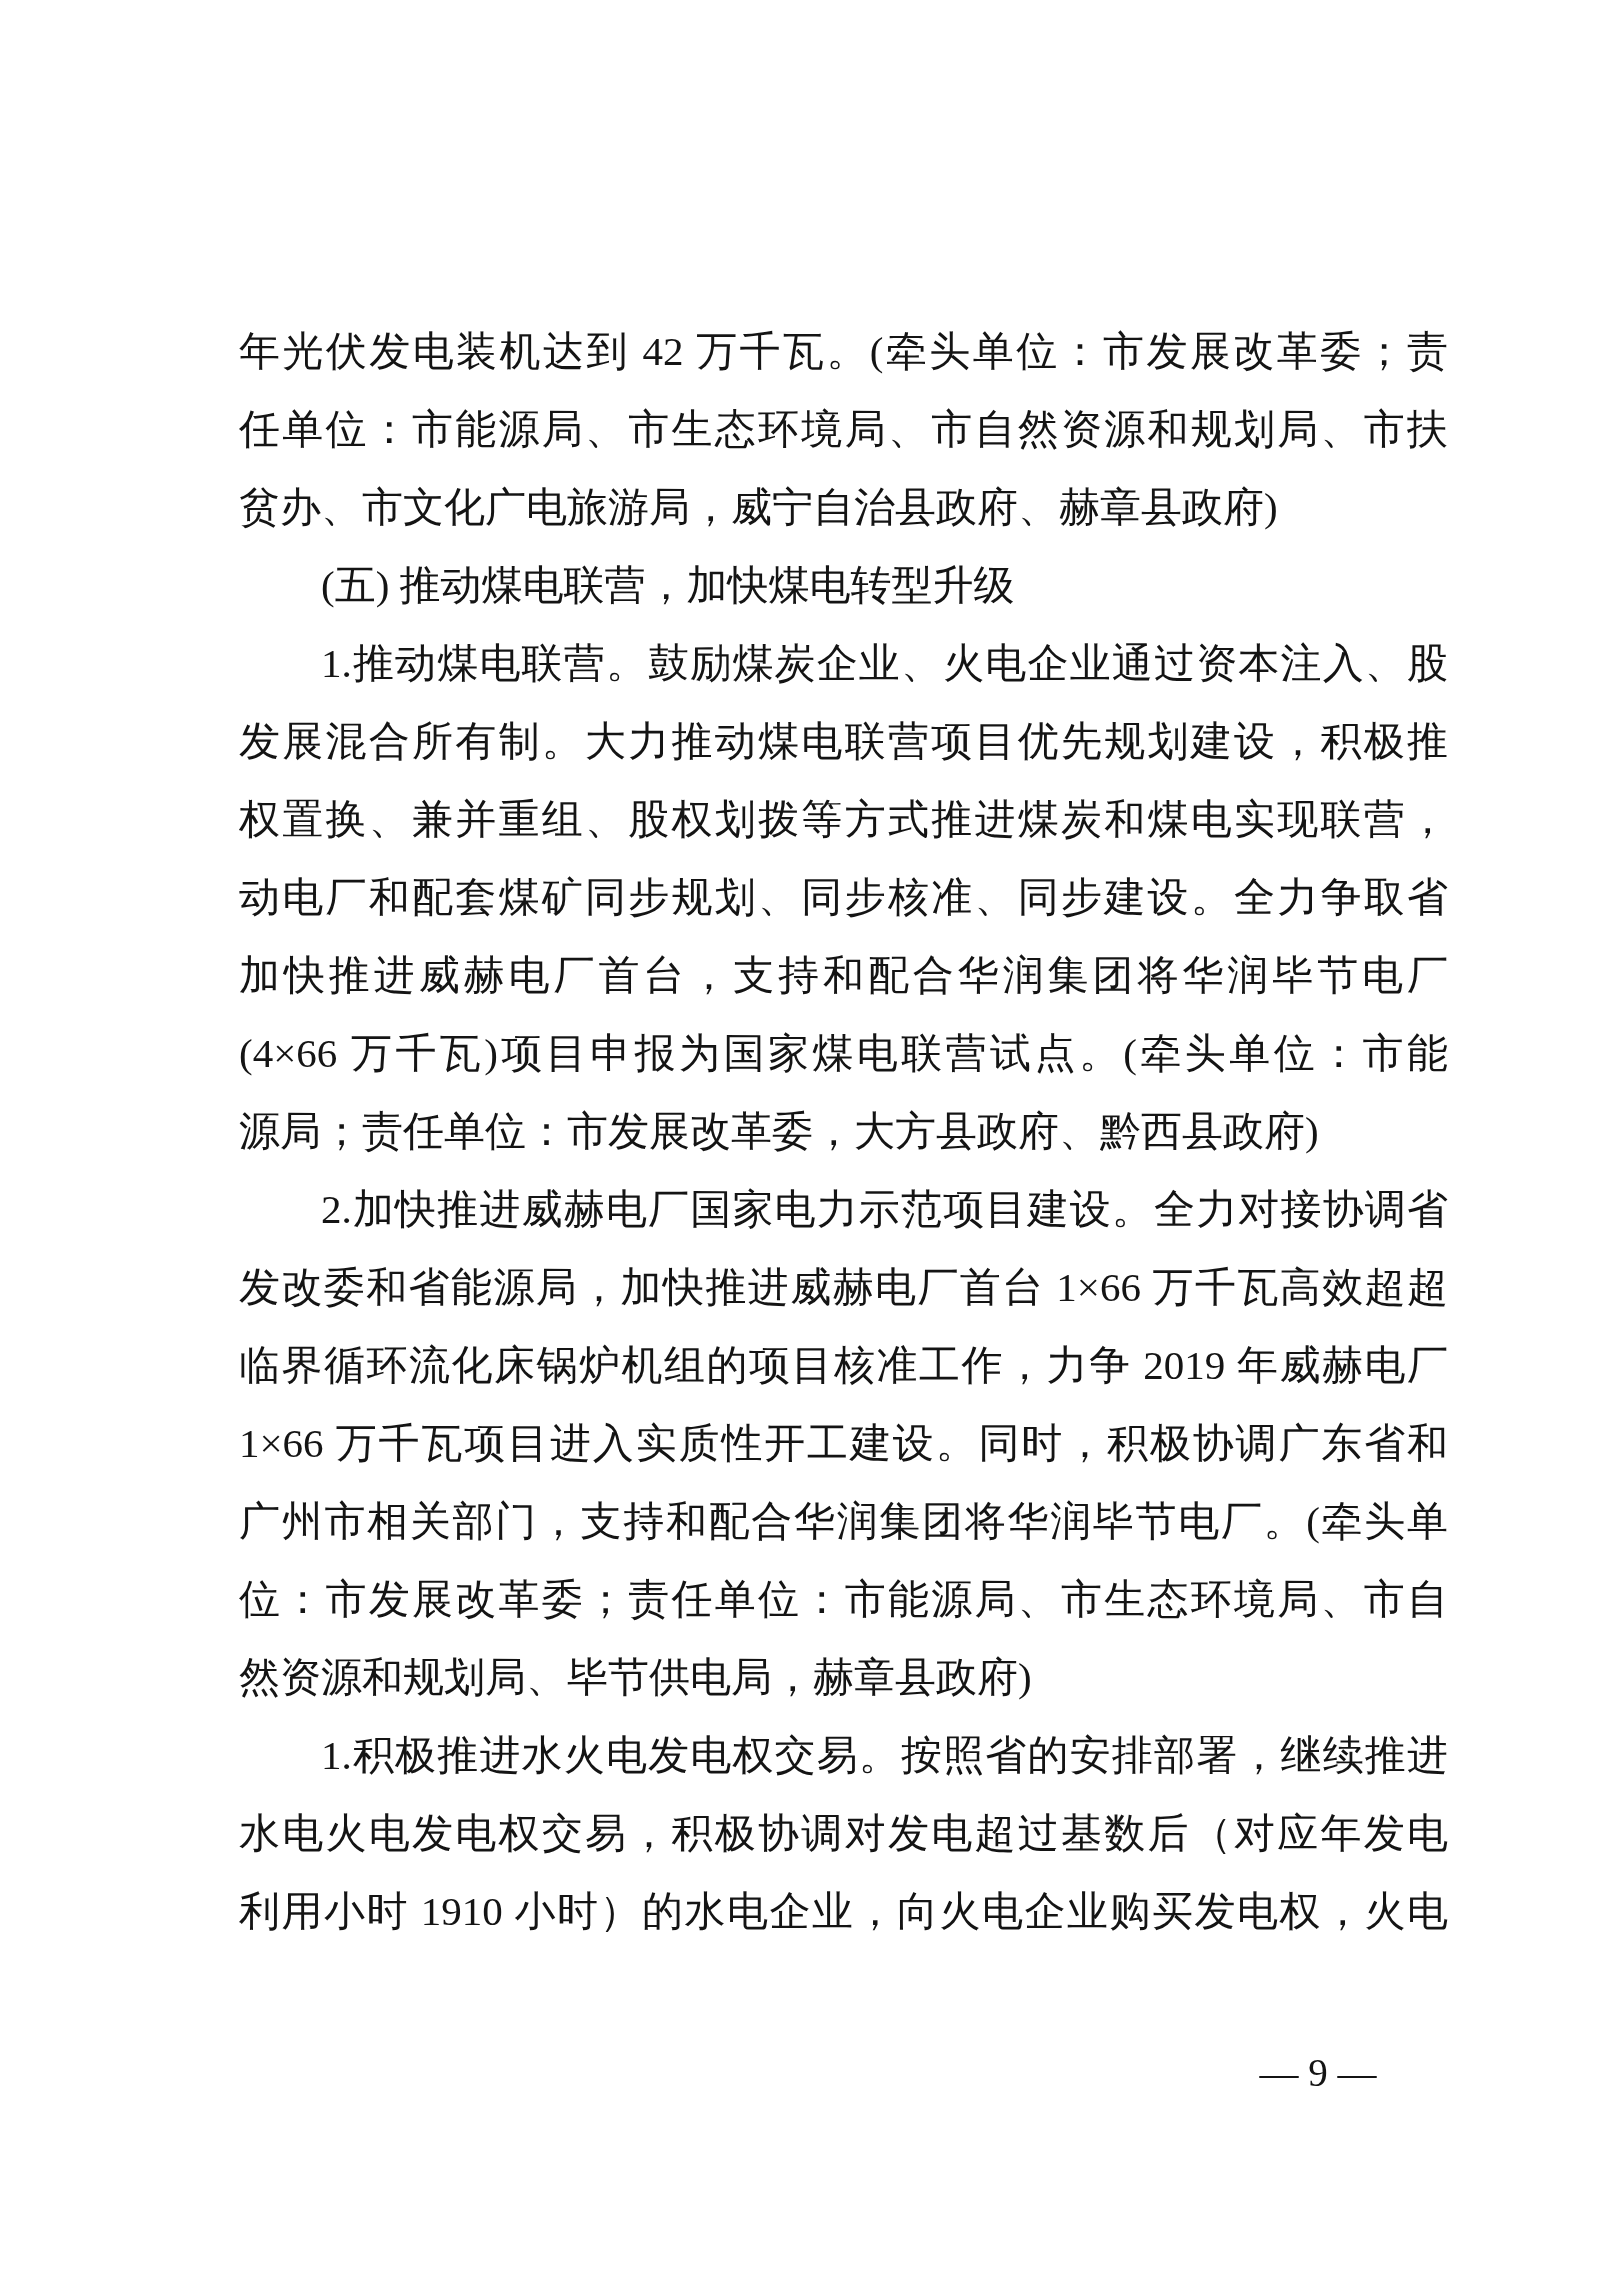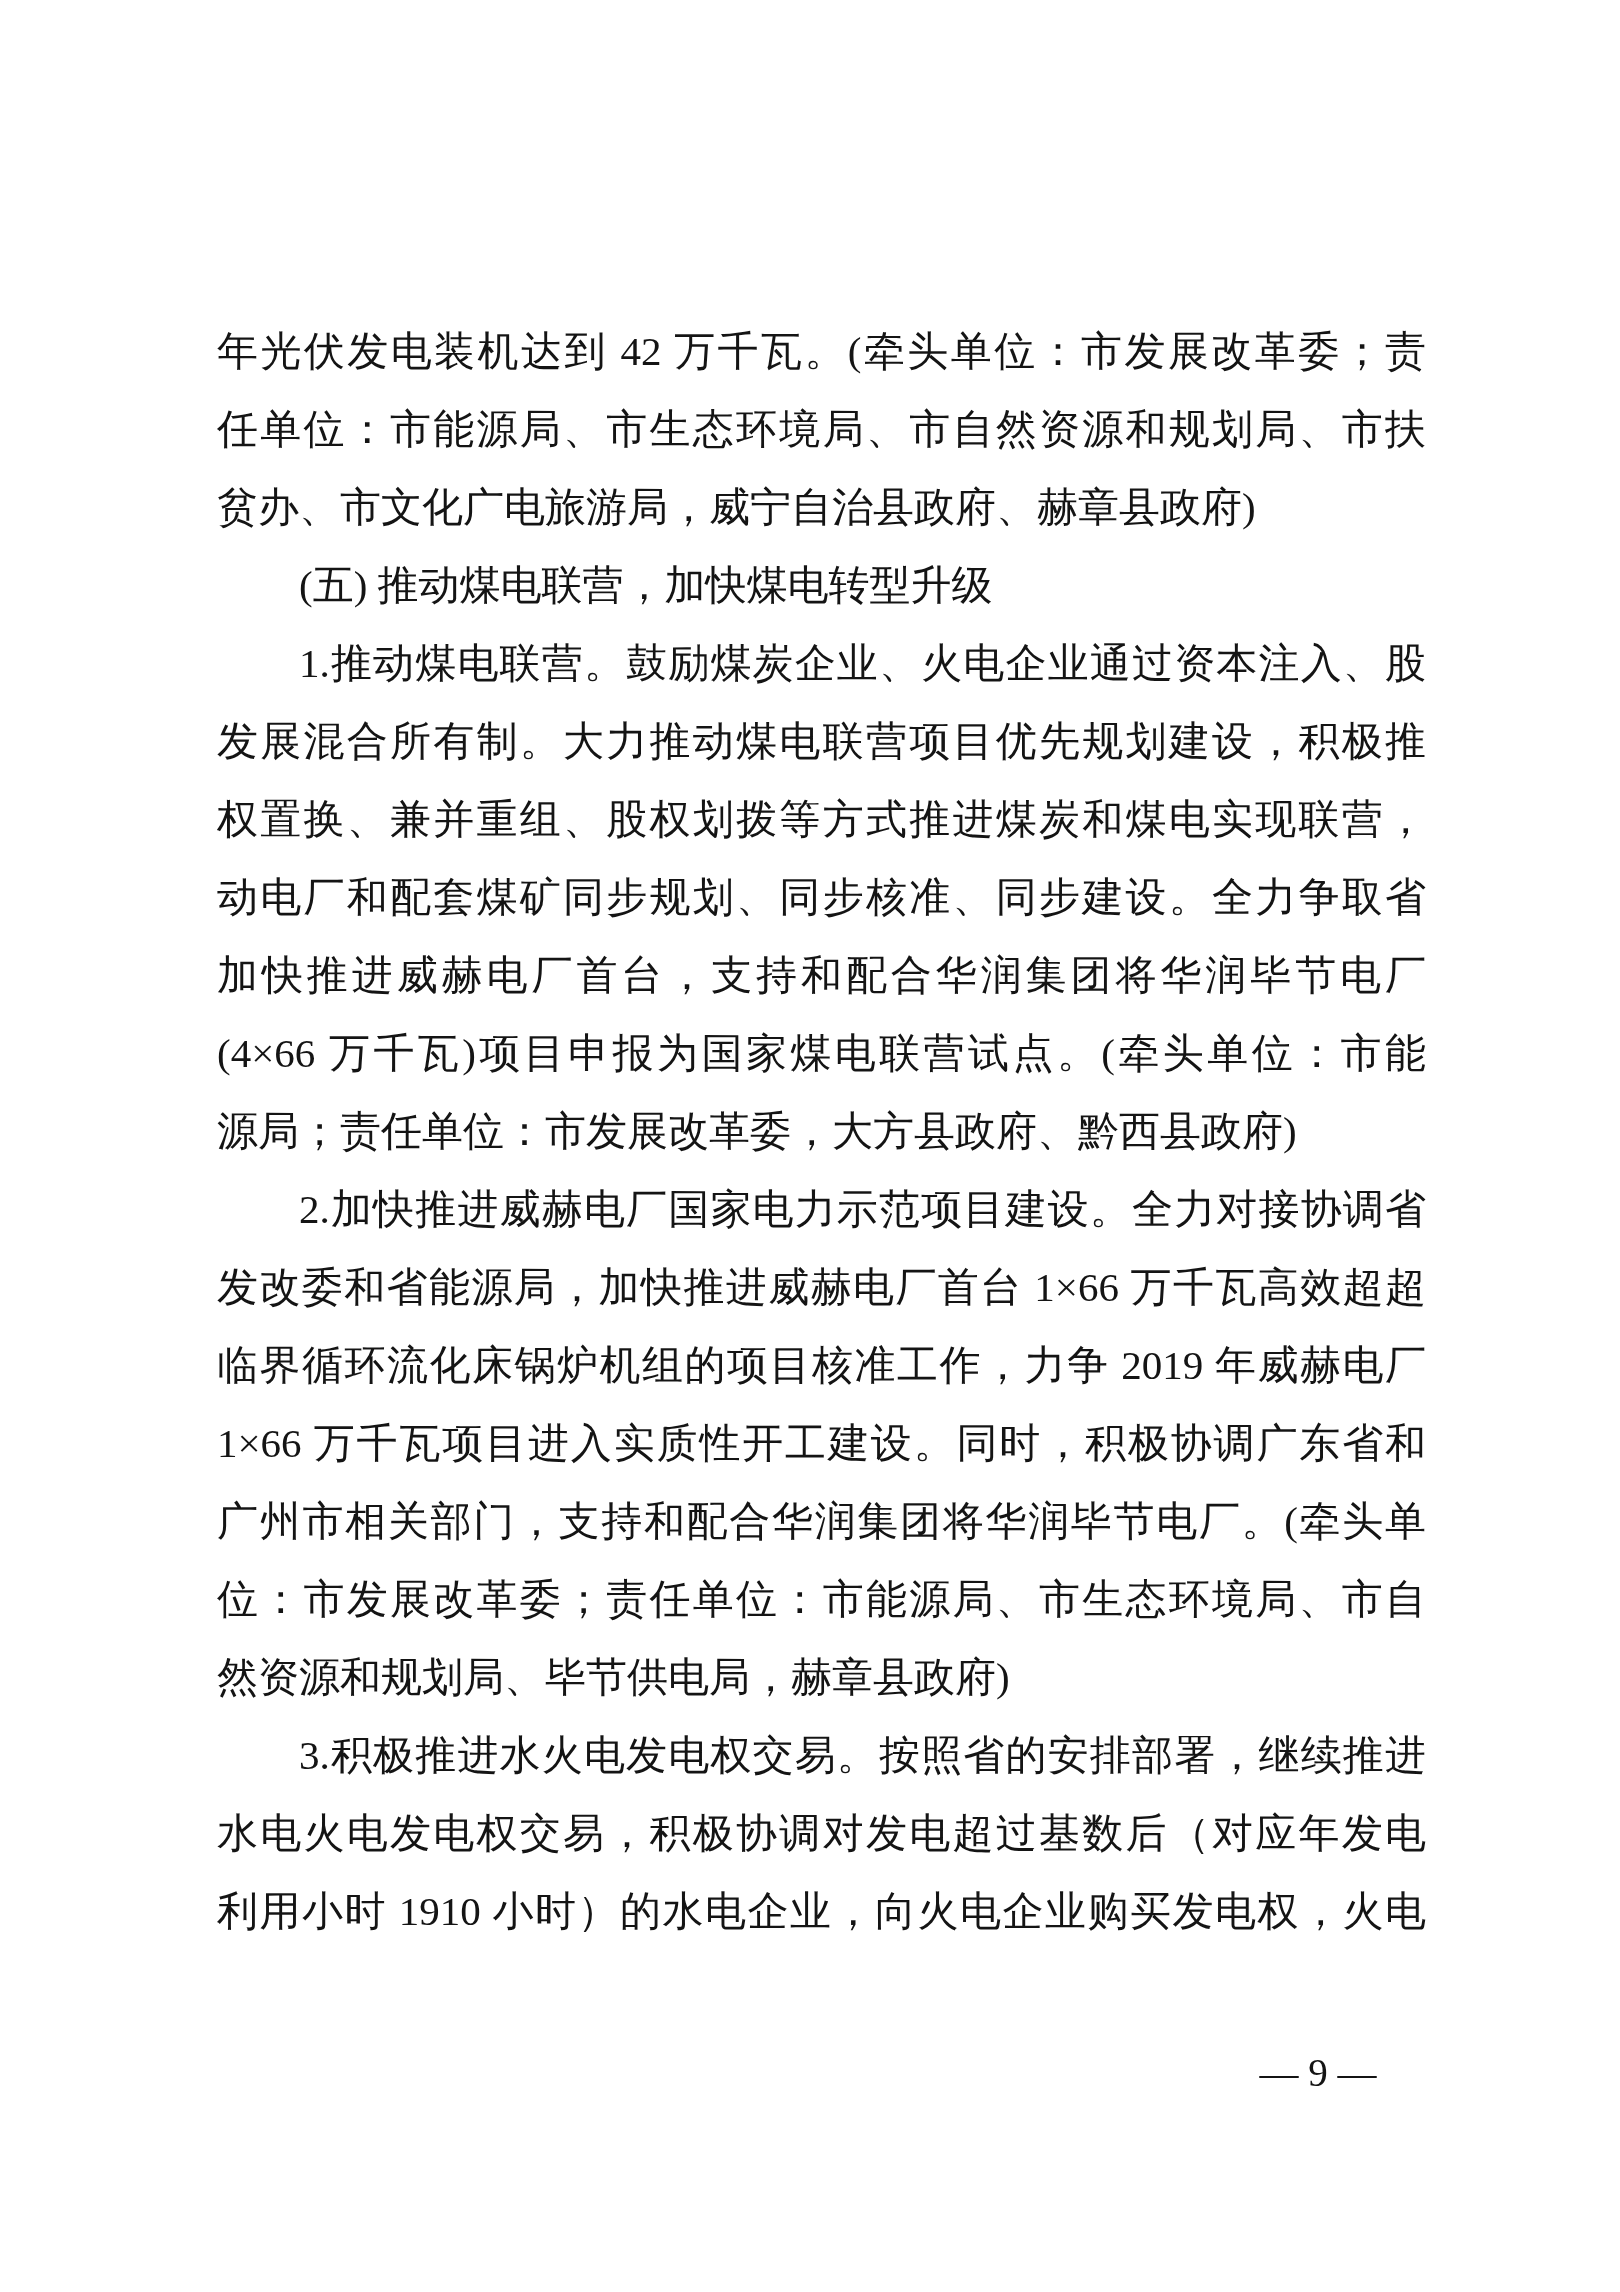--- a/index.html
+++ b/index.html
@@ -13,21 +13,21 @@
     font-family: "Liberation Serif", "DejaVu Serif", serif;
   }
   .page {
     position: absolute;
     inset: 0;
     background: #ffffff;
     overflow: hidden;
   }
   .text-block {
     position: absolute;
-    left: 217px;
+    left: 239px;
     top: 312px;
     width: 1209px;
     color: #141414;
   }
   .paragraph { margin: 0; padding: 0; }
   .line {
     font-size: 41px;
     height: 78px;
     line-height: 78px;
     text-align: justify;
@@ -80,21 +80,21 @@
       <div class="line fill indent">2.加快推进威赫电厂国家电力示范项目建设。全力对接协调省</div>
       <div class="line fill">发改委和省能源局，加快推进威赫电厂首台 1×66 万千瓦高效超超</div>
       <div class="line fill">临界循环流化床锅炉机组的项目核准工作，力争 2019 年威赫电厂</div>
       <div class="line fill">1×66 万千瓦项目进入实质性开工建设。同时，积极协调广东省和</div>
       <div class="line fill">广州市相关部门，支持和配合华润集团将华润毕节电厂。(牵头单</div>
       <div class="line fill">位：市发展改革委；责任单位：市能源局、市生态环境局、市自</div>
       <div class="line fill short">然资源和规划局、毕节供电局，赫章县政府)</div>
     </div>
 
     <div class="paragraph">
-      <div class="line fill indent">3.积极推进水火电发电权交易。按照省的安排部署，继续推进</div>
+      <div class="line fill indent">1.积极推进水火电发电权交易。按照省的安排部署，继续推进</div>
       <div class="line fill">水电火电发电权交易，积极协调对发电超过基数后（对应年发电</div>
       <div class="line fill">利用小时 1910 小时）的水电企业，向火电企业购买发电权，火电</div>
     </div>
 
   </div>
 
   <div class="page-number">— 9 —</div>
 
 </div>
 

